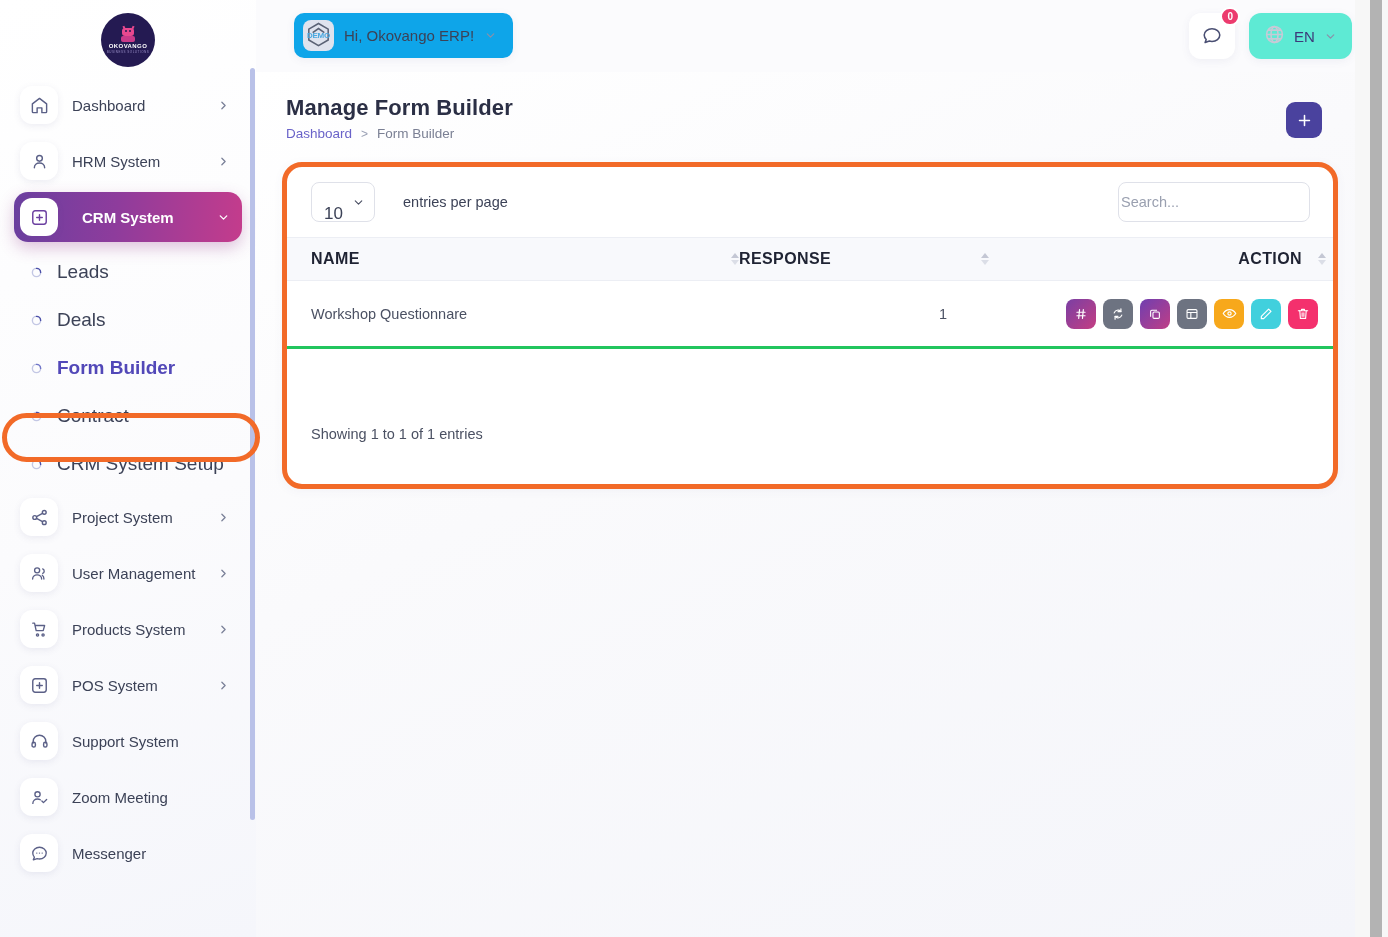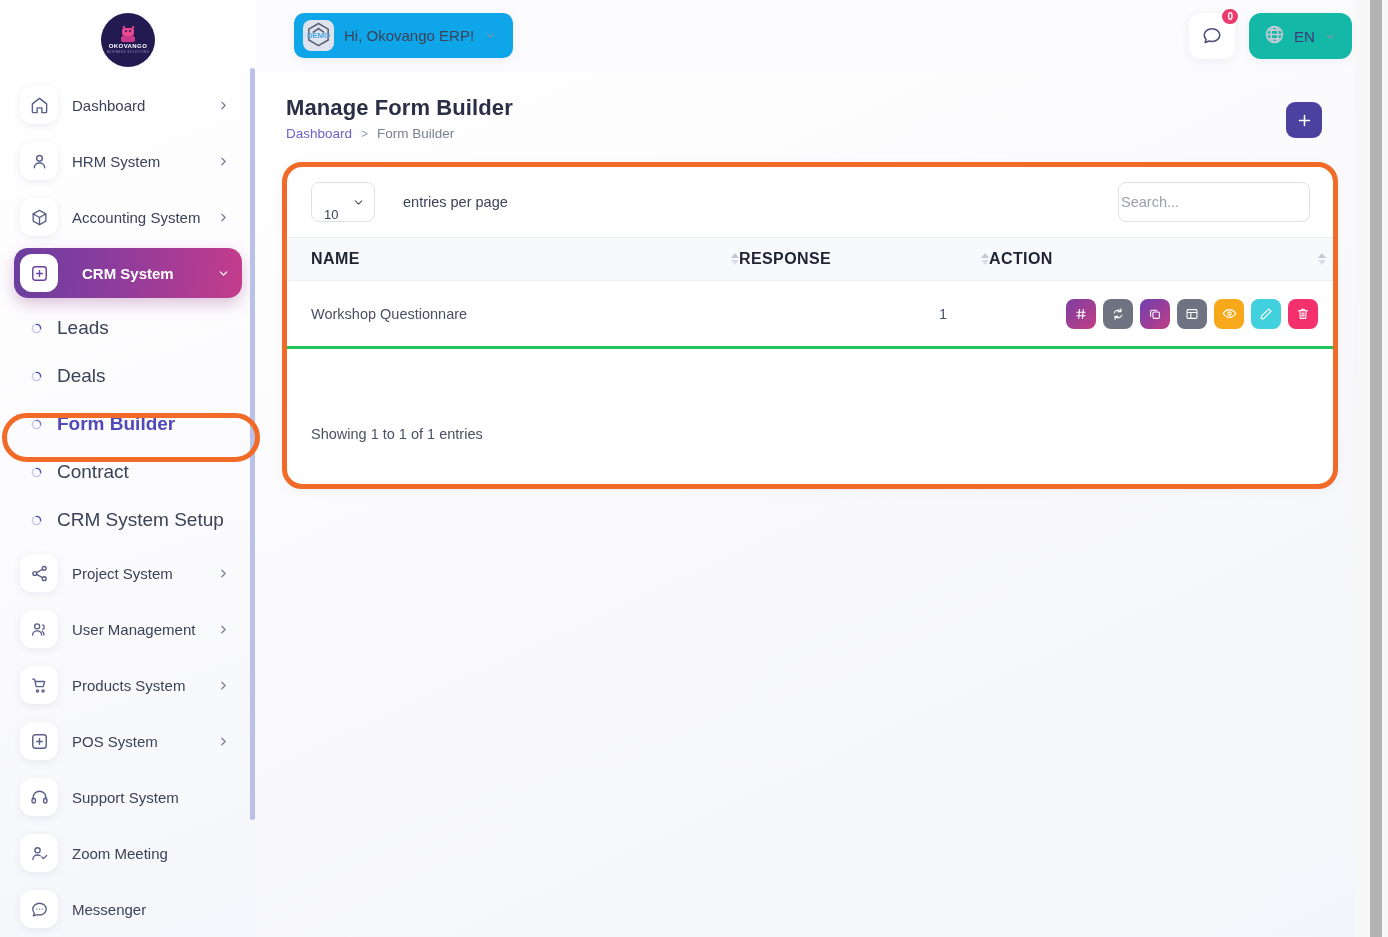--- a/index.html
+++ b/index.html
@@ -96,21 +96,21 @@
     background:#ffffff; border-radius: 12px; box-shadow: 0 2px 9px rgba(90,90,140,.08);
     display:flex; align-items:center; justify-content:center; cursor:pointer;
   }
   #notif-badge {
     position:absolute; top:-6px; right:-5px; min-width:19px; height:19px; padding:0 5px;
     border-radius:10px; background:#ec3b6e; color:#fff; font-size:10px; font-weight:bold;
     display:flex; align-items:center; justify-content:center; border:2px solid #fff;
   }
   #lang-btn {
     position:absolute; left: 993px; top: 13px; height: 46px;
-    background:#14b8a6; border-radius: 12px; box-shadow: 0 2px 9px rgba(90,90,140,.08);
+    background:#5eead4; border-radius: 12px; box-shadow: 0 2px 9px rgba(90,90,140,.08);
     display:flex; align-items:center; gap:9px; padding: 0 15px; cursor:pointer;
   }
   #lang-code { font-size:15px; color:#3d3a7a; font-weight:500; }
 
   
   #main {
     position:absolute; left:256px; top:72px; width:1100px; height:865px;
     background: linear-gradient(155deg,#ffffff 0%,#fafafc 40%,#f4f5fa 100%);
   }
   #page-head { position:absolute; left:30px; top:23px; }
@@ -135,36 +135,36 @@
     border:5px solid #f26a28; border-radius:20px; pointer-events:none;
   }
 
   #card-top { position:absolute; left:0; top:0; width:1052px; height:75px; }
   #per-page-wrap { position:absolute; left:27px; top:18px; display:flex; align-items:center; gap:16px; }
   #per-page-select {
     width:64px; height:40px; border:1px solid #dfe1e9; border-radius:8px;
     background:#fff; display:flex; align-items:center; justify-content:space-between;
     padding: 0 9px 0 12px; cursor:pointer;
   }
-  #per-page-value { font-size:13px; color:#3c4257;margin-top:24px; }
+  #per-page-value { font-size:17px; color:#3c4257;margin-top:24px; }
   #per-page-label { font-size:14.5px; color:#3c4257;margin-left:12px; }
   #search-input {
     position:absolute; right:26px; top:18px; width:192px; height:40px;
     border:1px solid #dfe1e9; border-radius:8px; background:#fff;
     padding: 0 2px; font-size:14.5px; color:#3c4257;
     font-family:"Liberation Sans",sans-serif; outline:none;
   }
   #search-input::placeholder { color:#9aa0b0; }
 
   #table { position:absolute; left:0; top:73px; width:1052px; }
   .thead { display:flex; align-items:center; height:44px; background:#f8f9fc; border-top:1px solid #eceef4; border-bottom:1px solid #eceef4; }
   .th { font-size:16px; font-weight:bold; color:#1f2333; letter-spacing:.4px; display:flex; align-items:center; }
   .th.name { width:455px; padding-left:27px; }
   .th.resp { width:250px; justify-content:flex-start; }
-  .th.action { flex:1; justify-content:space-between; padding-right:10px; }
+  .th.action { flex:1; justify-content:flex-end; padding-right:10px; }
   .sorter { display:flex; flex-direction:column; gap:2px; margin-left:auto; padding-left:8px; opacity:.55; }
   .sorter.right { margin-left:8px; }
   .sort-up, .sort-down { width:0; height:0; border-left:4px solid transparent; border-right:4px solid transparent; }
   .sort-up { border-bottom:5px solid #9aa0b4; }
   .sort-down { border-top:5px solid #c5c9d6; }
 
   .trow { display:flex; align-items:center; height:68px; border-bottom:3px solid #22c55e; }
   .td-name { width:455px; padding-left:27px; font-size:14.5px; color:#4b5163; }
   .td-resp { width:250px; font-size:14.5px; color:#4b5163; padding-left:200px; }
   .td-action { flex:1; display:flex; align-items:center; justify-content:flex-end; gap:7px; padding-right:18px; }
@@ -235,35 +235,20 @@
             </svg>
         </span>
         <span class="nav-label">HRM System</span>
         <span class="nav-arrow">
           <svg width="13" height="13" viewBox="0 0 24 24" fill="none" stroke="currentColor" stroke-width="2.4" stroke-linecap="round" stroke-linejoin="round">
               <polyline points="9 18 15 12 9 6"></polyline>
             </svg>
         </span>
       </div>
 
-      <div class="nav-item">
-        <span class="nav-icon">
-          <svg width="19" height="19" viewBox="0 0 24 24" fill="none" stroke="currentColor" stroke-width="1.7" stroke-linecap="round" stroke-linejoin="round">
-              <path d="M12 3l8 4.5v9L12 21l-8-4.5v-9z"></path>
-              <path d="M4 7.5l8 4.5 8-4.5"></path>
-              <path d="M12 12v9"></path>
-            </svg>
-        </span>
-        <span class="nav-label">Accounting System</span>
-        <span class="nav-arrow">
-          <svg width="13" height="13" viewBox="0 0 24 24" fill="none" stroke="currentColor" stroke-width="2.4" stroke-linecap="round" stroke-linejoin="round">
-              <polyline points="9 18 15 12 9 6"></polyline>
-            </svg>
-        </span>
-      </div>
 
       <div class="nav-item active">
         <span class="nav-icon">
           <svg width="19" height="19" viewBox="0 0 24 24" fill="none" stroke="currentColor" stroke-width="1.8" stroke-linecap="round" stroke-linejoin="round">
               <rect x="3.5" y="3.5" width="17" height="17" rx="3"></rect>
               <path d="M12 8.5v7M8.5 12h7"></path>
             </svg>
         </span>
         <span class="nav-label">CRM System</span>
         <span class="nav-arrow">

